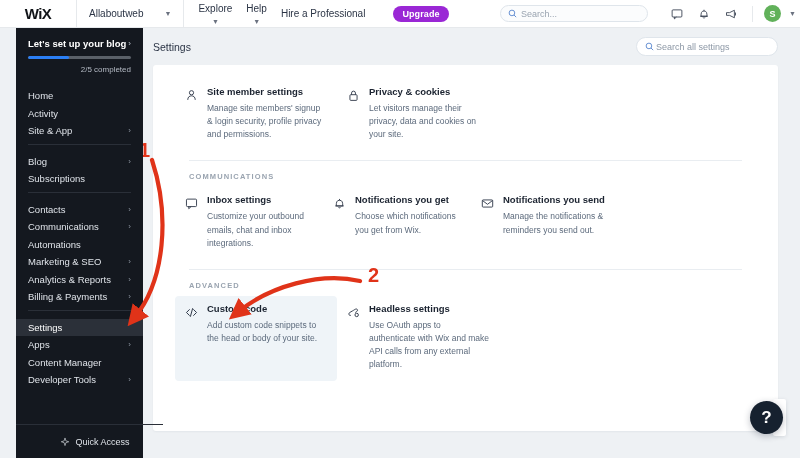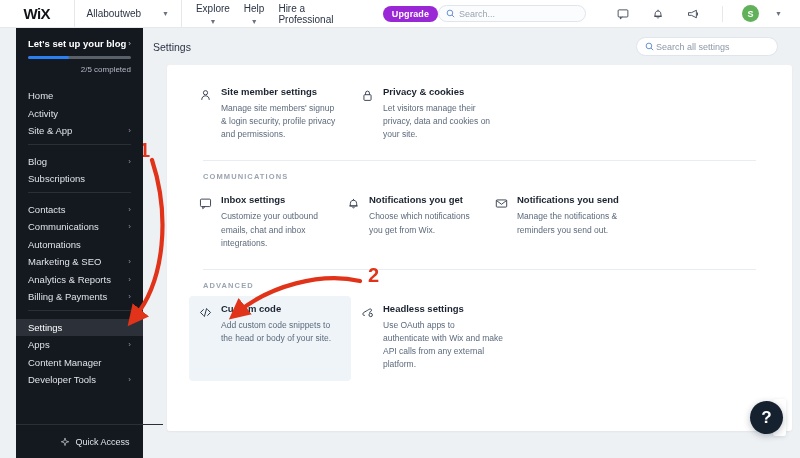--- a/index.html
+++ b/index.html
@@ -38,21 +38,21 @@
   .caret { font-size: 7px; color: #6b7280; line-height: 1; }
   .upgrade-btn {
     margin-left: 14px;
     background: #9a27d5; color: #fff;
     font-size: 9px; font-weight: 600;
     padding: 3px 9px; border-radius: 10px;
     border: none; cursor: pointer;
     letter-spacing: 0.1px;
   }
   .top-right {
-    margin-left: auto; display: flex; align-items: center; gap: 11px; padding-right: 18px; justify-content: flex-end;
+    margin-left: auto; display: flex; align-items: center; gap: 3px; padding-right: 4px; justify-content: flex-end;
   }
   .search-top {
     width: 148px; height: 17px;
     border: 1px solid #dfe5eb; border-radius: 9px;
     background: #fbfcfd;
     display: flex; align-items: center; gap: 4px;
     padding: 0 7px; margin-right: 14px;
   }
   .search-top span.ph { font-size: 9px; color: #9aa4b0; }
   .icon-btn {
@@ -115,21 +115,21 @@
   .page-title { font-size: 10.5px; color: #2b3445; font-weight: 500; }
   .search-settings {
     margin-left: auto;
     width: 142px; height: 19px;
     background: #ffffff; border: 1px solid #dfe5eb; border-radius: 10px;
     display: flex; align-items: center; gap: 2px; padding: 0 8px;
   }
   .search-settings span.ph { font-size: 9px; color: #8d98a6; }
 
   .panel {
-    position: absolute; left: 40px; top: 37px;
+    position: absolute; left: 26px; top: 37px;
     width: 625px; height: 366px;
     background: #ffffff;
     border-radius: 3px;
     box-shadow: 0 1px 2px rgba(20,30,50,0.05);
     overflow: hidden;
   }
   .panel-inner { padding: 14px 22px 0 22px; }
 
   .section-label {
     font-size: 7.5px; letter-spacing: 1.1px; color: #9aa4b0;

